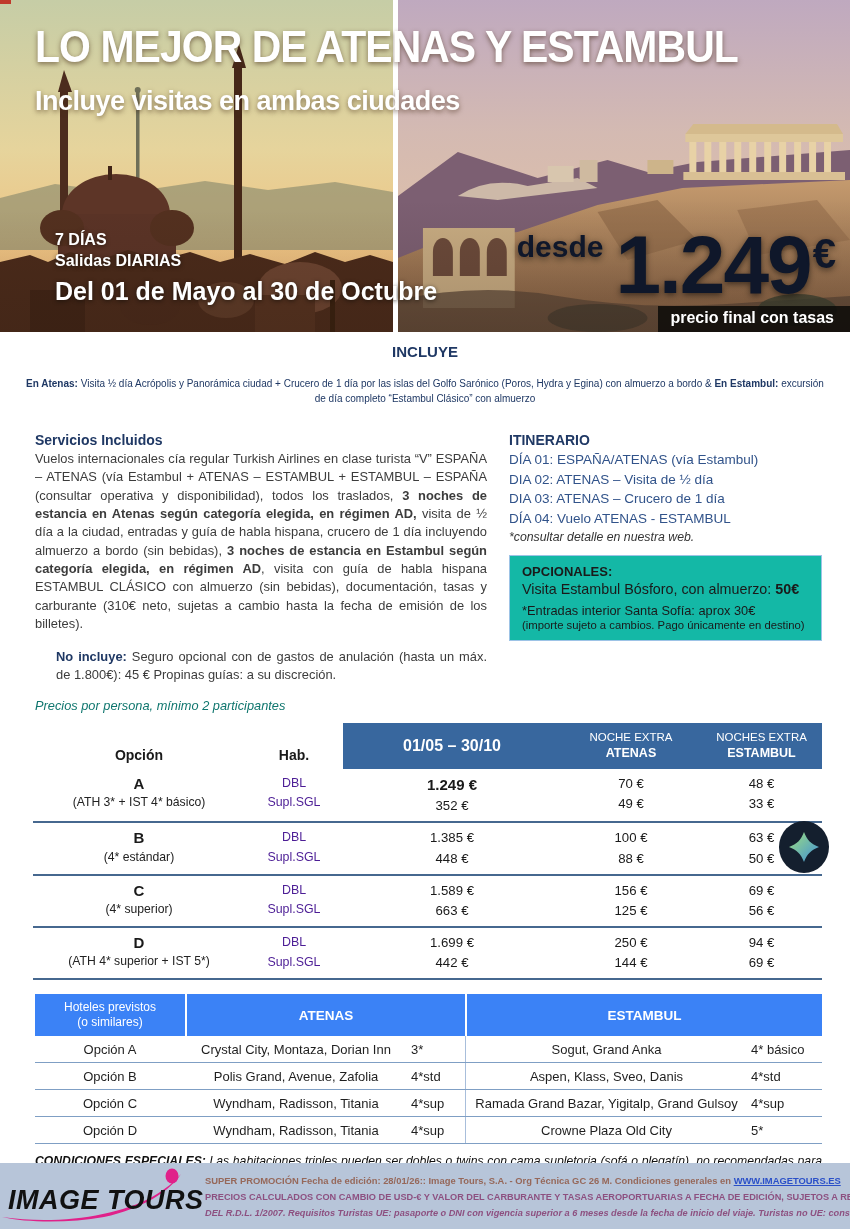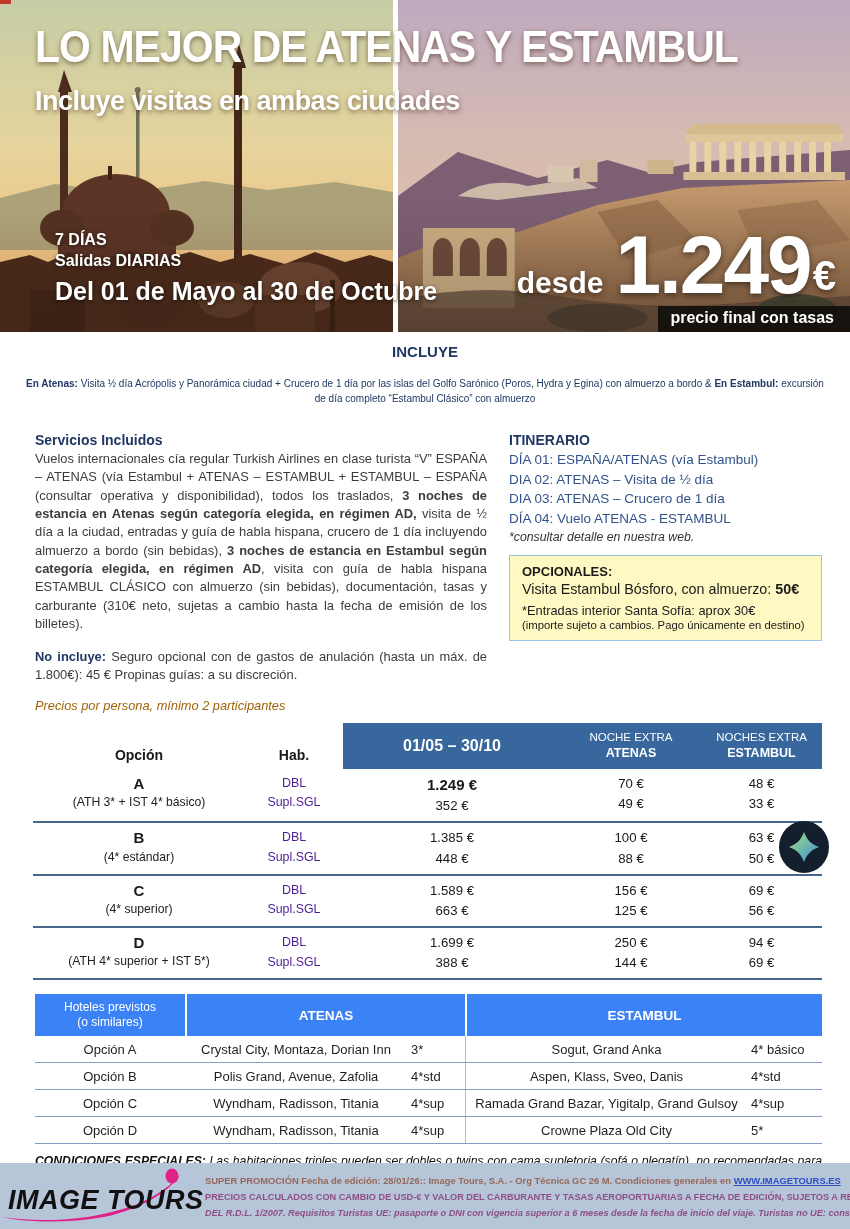--- a/index.html
+++ b/index.html
@@ -21,42 +21,42 @@
     font-size:44px; letter-spacing:-1px; transform:scaleX(.93); transform-origin:left;
     text-shadow:0 2px 6px rgba(70,45,25,.6); white-space:nowrap;
   }
   .hero-subtitle {
     position:absolute; top:86px; left:35px; z-index:5; color:#fff; font-weight:bold;
     font-size:27px; letter-spacing:-.5px; text-shadow:0 2px 5px rgba(70,45,25,.6); white-space:nowrap;
   }
   .hero-left-info { position:absolute; left:55px; bottom:26px; z-index:5; color:#fff; text-shadow:0 1px 4px rgba(20,15,10,.75); }
   .hli-sm { font-size:16px; font-weight:bold; line-height:1.35; }
   .hli-lg { font-size:25px; font-weight:bold; margin-top:5px; white-space:nowrap; }
-  .hero-price { position:absolute; right:14px; bottom:32px; z-index:5; color:#ffffff; display:flex; align-items:flex-end; text-shadow:0 2px 6px rgba(20,15,10,.65); }
+  .hero-price { position:absolute; right:14px; bottom:32px; z-index:5; color:#0f172a; display:flex; align-items:flex-start; text-shadow:0 2px 6px rgba(20,15,10,.65); }
   .hp-desde { font-size:30px; font-weight:bold; margin-right:12px; }
   .hp-num { font-size:82px; font-weight:bold; letter-spacing:-2px; line-height:.85; }
   .hp-eur { font-size:42px; font-weight:bold; margin-left:2px; }
   .hp-note { position:absolute; right:0; bottom:0; z-index:5; background:rgba(12,10,8,.85); color:#fff; font-weight:bold; font-size:16px; padding:3px 16px 5px 12px; }
   
   .incluye { text-align:center; color:#1f3864; margin-top:11px; }
   .incluye-h { font-size:15px; font-weight:bold; margin-bottom:5px; }
   .incluye-t { font-size:10px; line-height:1.5; width:798px; margin:16px auto; }
   .b { font-weight:bold; }
   
   .cols { display:flex; padding:10px 28px 0 35px; gap:22px; }
   .col-left { width:452px; }
   .col-right { flex:1; }
   .sec-head { color:#1f3864; font-weight:bold; font-size:14px; margin-bottom:2px; }
   .body-text { font-size:12.9px; color:#3c3c3c; text-align:justify; line-height:1.42; }
-  .no-incluye { margin-top:15px; }
+  .no-incluye { margin-top:15px;margin-left:21px; }
   .navy-b { color:#1f3864; font-weight:bold; }
-  .ppp { font-style:italic; font-size:12.8px; color:#a16207; margin-top:13px; }
+  .ppp { font-style:italic; font-size:12.8px; color:#0f766e; margin-top:13px; }
   .itin-lines { font-size:13.5px; color:#31538a; line-height:1.46; }
   .itin-note { font-style:italic; font-size:12.3px; color:#333; margin-top:1px; }
-  .opc-box { border:1.6px solid #9dc3e6; margin-top:11px; padding:8px 12px 9px; background:#fef9c3; }
+  .opc-box { border:1.6px solid #9dc3e6; margin-top:11px; padding:8px 12px 9px; background:#14b8a6; }
   .opc-h { font-weight:bold; font-size:13px; color:#1a1a1a; }
   .opc-l2 { font-size:14.3px; color:#1a1a1a; margin-top:2px; }
   .opc-l3 { font-size:12.8px; color:#1a1a1a; margin-top:6px; }
   .opc-l4 { font-size:11.3px; color:#1a1a1a; margin-top:1px; }
   
   .ptable { margin:10px 28px 0 33px; position:relative; }
   .pt-grid { display:grid; grid-template-columns:212px 98px 218px 140px 1fr; }
   .pt-head .cell { display:flex; flex-direction:column; justify-content:flex-end; align-items:center; }
   .pt-h-plain { font-weight:bold; font-size:14px; color:#1a1a1a; padding-bottom:6px; }
   .pt-h-blue { background:#38679e; color:#fff; height:46px; justify-content:center !important; }
@@ -347,21 +347,21 @@
     <div class="cell">
         <span class="opt-letter">D</span>
         <span class="opt-detail">(ATH 4* superior + IST 5*)</span>
       </div>
     <div class="cell">
         <span class="hab-l">DBL</span>
         <span class="hab-l">Supl.SGL</span>
       </div>
     <div class="cell">
         <span class="val">1.699 €</span>
-        <span class="val">388 €</span>
+        <span class="val">442 €</span>
       </div>
     <div class="cell">
         <span class="val">250 €</span>
         <span class="val">144 €</span>
       </div>
     <div class="cell">
         <span class="val">94 €</span>
         <span class="val">69 €</span>
       </div>
   </div>

